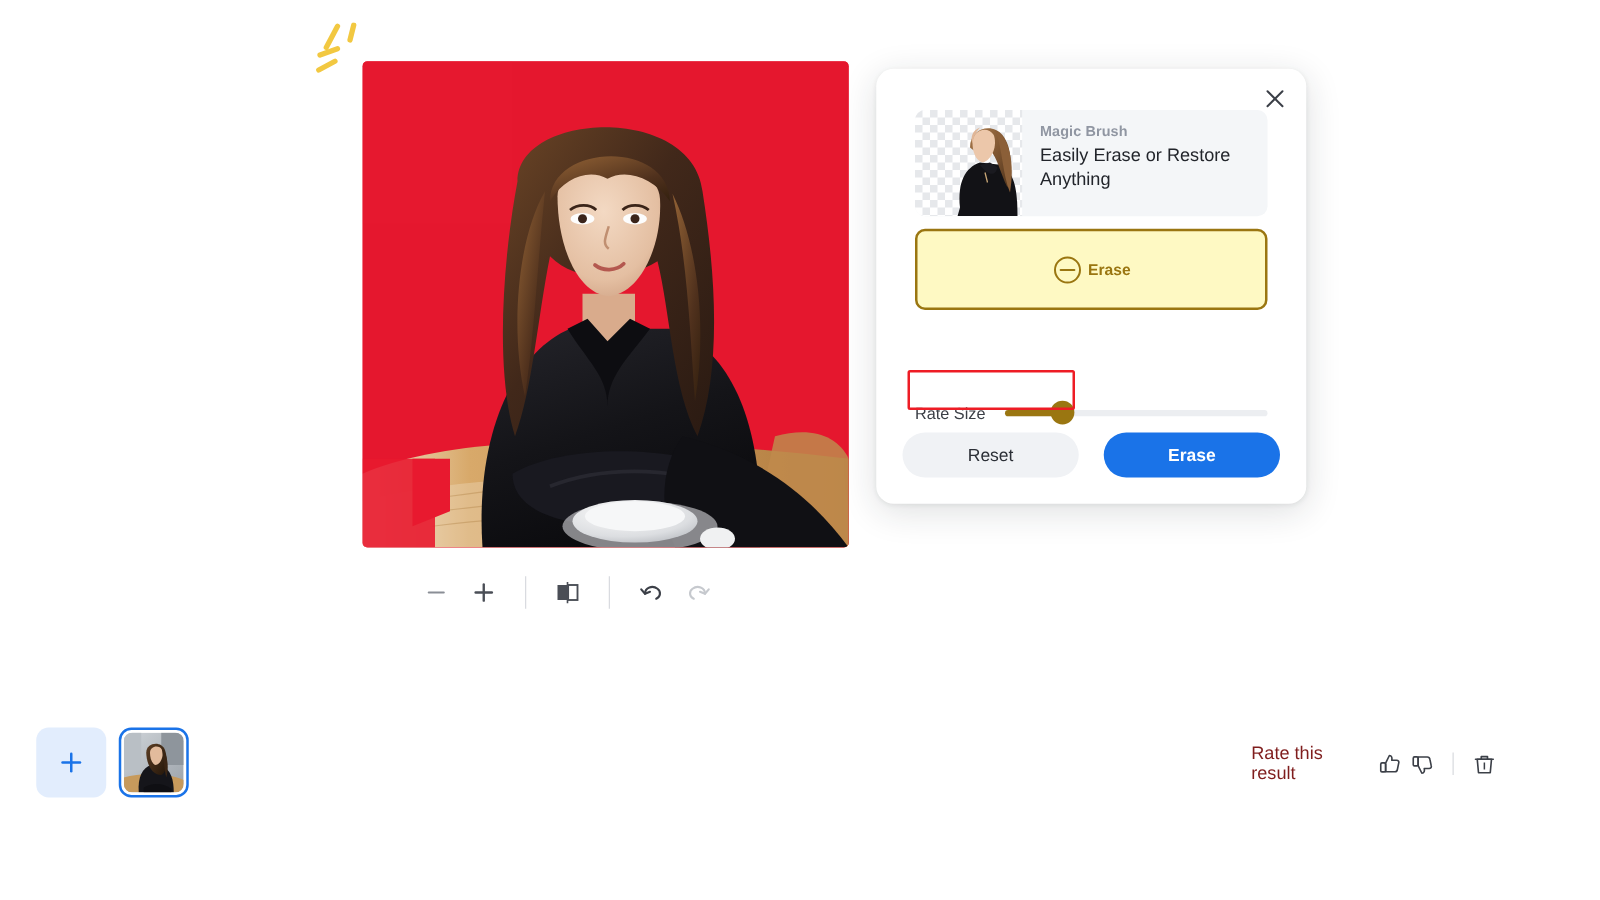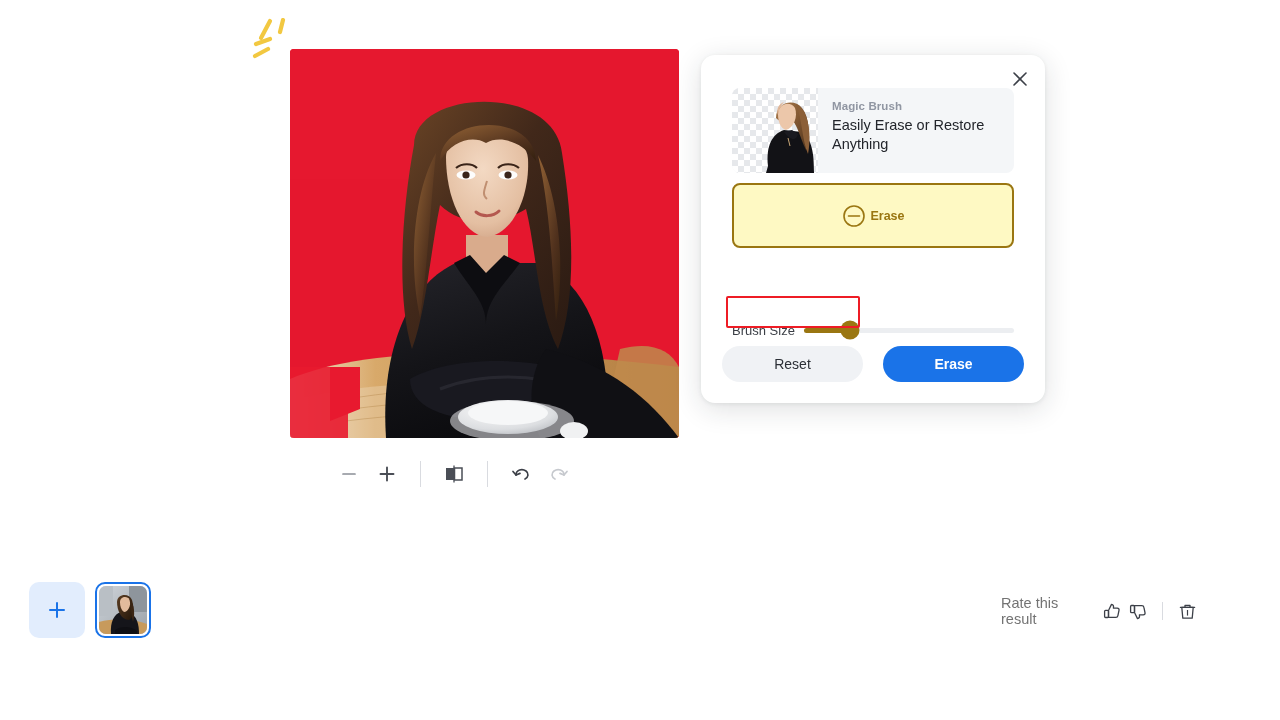--- a/index.html
+++ b/index.html
@@ -130,21 +130,21 @@
     width: 56px; height: 56px; border-radius: 10px; cursor: pointer;
     border: 2px solid #1a73e8; padding: 2px; background: #fff;
   }
   .thumb-inner { width: 100%; height: 100%; border-radius: 7px; overflow: hidden; }
 
   
   .rate-row {
     position: absolute; left: 1001px; top: 598px; height: 26px;
     display: flex; align-items: center; gap: 0;
   }
-  .rate-label { font-size: 14.5px; color: #737373; margin-right: 16px; }
+  .rate-label { font-size: 14.5px; color: #7f1d1d; margin-right: 16px; }
   .rate-btn { width: 30px; height: 26px; display: flex; align-items: center; justify-content: center; cursor: pointer; }
   .rate-sep { width: 1px; height: 18px; background: #d9dbe0; margin: 0 11px; }
 </style>
 </head>
 <body>
 
 <div id="app">
 
   <div class="top-stub"></div>
 
@@ -333,21 +333,21 @@
       <div class="mode-btn active">
         <svg width="26" height="26" viewBox="0 0 26 26">
           <circle cx="13" cy="13" r="10" fill="none" stroke="#9a7611" stroke-width="1.6"></circle>
           <line x1="7.5" y1="13" x2="18.5" y2="13" stroke="#9a7611" stroke-width="1.6" stroke-linecap="round"></line>
         </svg>
         <span class="mode-label">Erase</span>
       </div>
     </div>
 
     <div class="slider-row">
-      <span class="slider-label">Brush Size</span>
+      <span class="slider-label">Rate Size</span>
       <div class="slider-track">
         <div class="slider-fill" id="sliderFill" style="width: 22%;"></div>
         <div class="slider-thumb" id="sliderThumb" style="left: 22%;"></div>
       </div>
     </div>
 
     <div class="toggle-row">
       <div class="switch">
         <div class="switch-knob"></div>
       </div>

